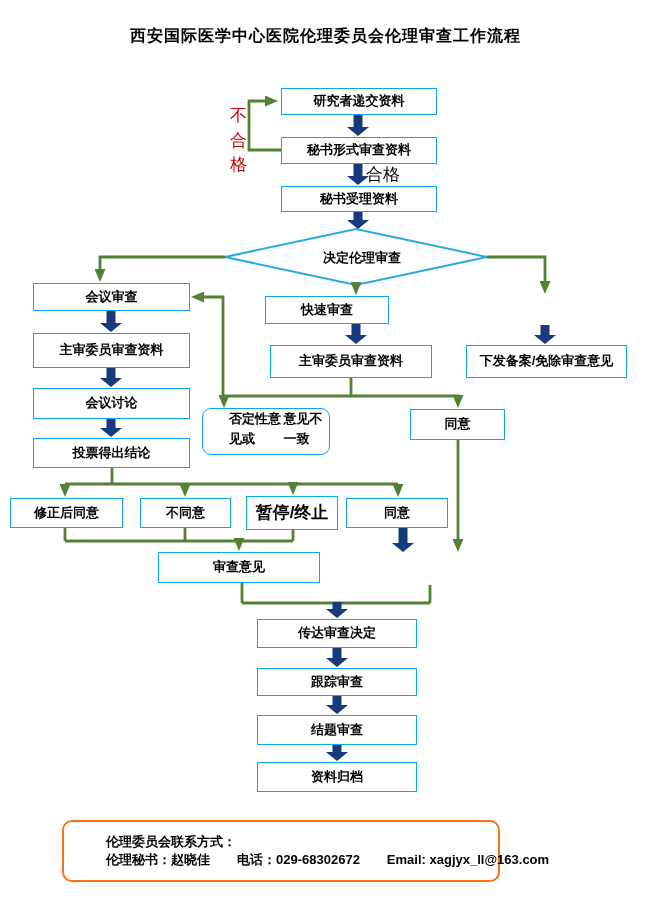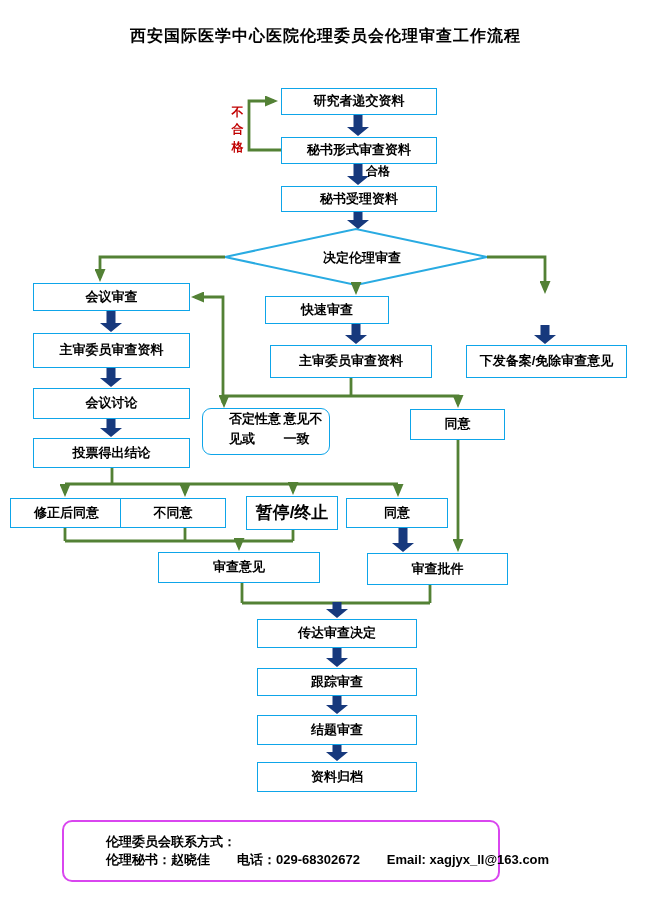--- a/index.html
+++ b/index.html
@@ -15,27 +15,27 @@
   .node{
     position:absolute;z-index:2;box-sizing:border-box;background:#fff;
     border:1px solid #0ea5e9;display:flex;align-items:center;justify-content:center;
     font-size:13px;font-weight:bold;color:#000;line-height:1.15;text-align:center;
   }
   .node.multiline{flex-direction:row;align-items:flex-start;justify-content:center;
     padding-left:26px;text-align:left;line-height:1.55;border-radius:9px;}
   .diamond-label{
     position:absolute;z-index:2;font-size:13px;font-weight:bold;text-align:center;color:#000;
   }
-  .edge-label{position:absolute;z-index:3;font-size:12px;font-weight:bold;color:#000;}
+  .edge-label{position:absolute;z-index:3;font-size:17px;font-weight:normal;color:#000;}
   .edge-label.red{
     color:#C00000;width:15px;line-height:1.45;word-break:break-all;text-align:center;
   }
   .contact{
     position:absolute;z-index:2;left:62px;top:820px;width:438px;height:62px;
-    box-sizing:border-box;border:2px solid #d946ef;border-radius:10px;background:#fff;
+    box-sizing:border-box;border:2px solid #f97316;border-radius:10px;background:#fff;
     padding:11px 0 0 42px;font-size:13px;font-weight:bold;color:#000;
   }
   .contact-row{white-space:nowrap;}
   .contact-row span{margin-right:27px;}
 </style>
 </head>
 <body>
 
 <div class="canvas">
 
@@ -109,26 +109,25 @@
   <div class="node" style="left:33px;top:388px;width:157px;height:31px;">会议讨论</div>
   <div class="node" style="left:33px;top:438px;width:157px;height:30px;">投票得出结论</div>
 
   <div class="node multiline" style="left:202px;top:408px;width:128px;height:47px;">
     <span>否定性意见或</span>
     <span>意见不一致</span>
   </div>
   <div class="node" style="left:410px;top:409px;width:95px;height:31px;">同意</div>
 
   <div class="node" style="left:10px;top:498px;width:113px;height:30px;">修正后同意</div>
-  <div class="node" style="left:120px;top:498px;width:106px;height:30px;">不同意</div>
+  <div class="node" style="left:140px;top:498px;width:91px;height:30px;">不同意</div>
   <div class="node" style="left:246px;top:496px;width:92px;height:34px;font-size:17px;">暂停/终止</div>
   <div class="node" style="left:346px;top:498px;width:102px;height:30px;">同意</div>
 
   <div class="node" style="left:158px;top:552px;width:162px;height:31px;">审查意见</div>
-  <div class="node" style="left:367px;top:553px;width:141px;height:32px;">审查批件</div>
 
   <div class="node" style="left:257px;top:619px;width:160px;height:29px;">传达审查决定</div>
   <div class="node" style="left:257px;top:668px;width:160px;height:28px;">跟踪审查</div>
   <div class="node" style="left:257px;top:715px;width:160px;height:30px;">结题审查</div>
   <div class="node" style="left:257px;top:762px;width:160px;height:30px;">资料归档</div>
 
   <div class="edge-label red" style="left:230px;top:104px;">不合格</div>
   <div class="edge-label" style="left:366px;top:163px;">合格</div>
 
   <div class="contact">

